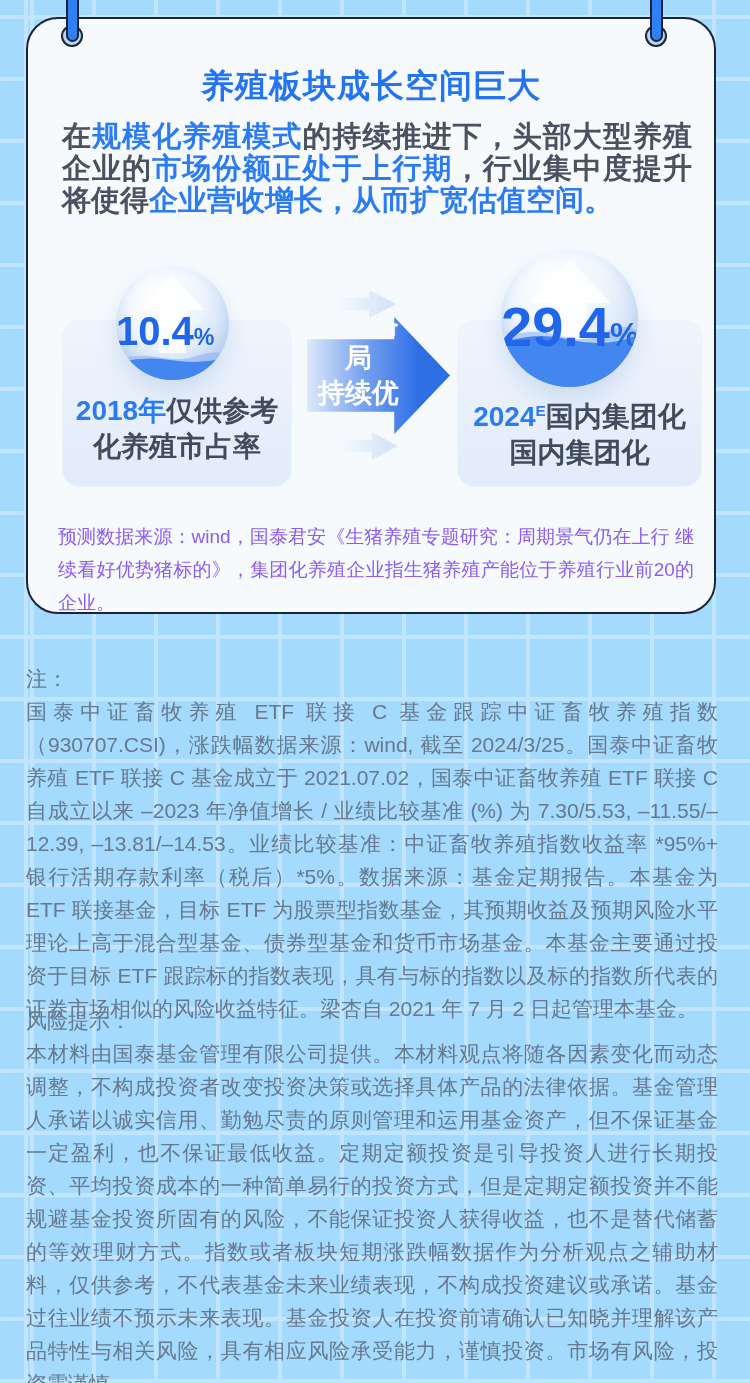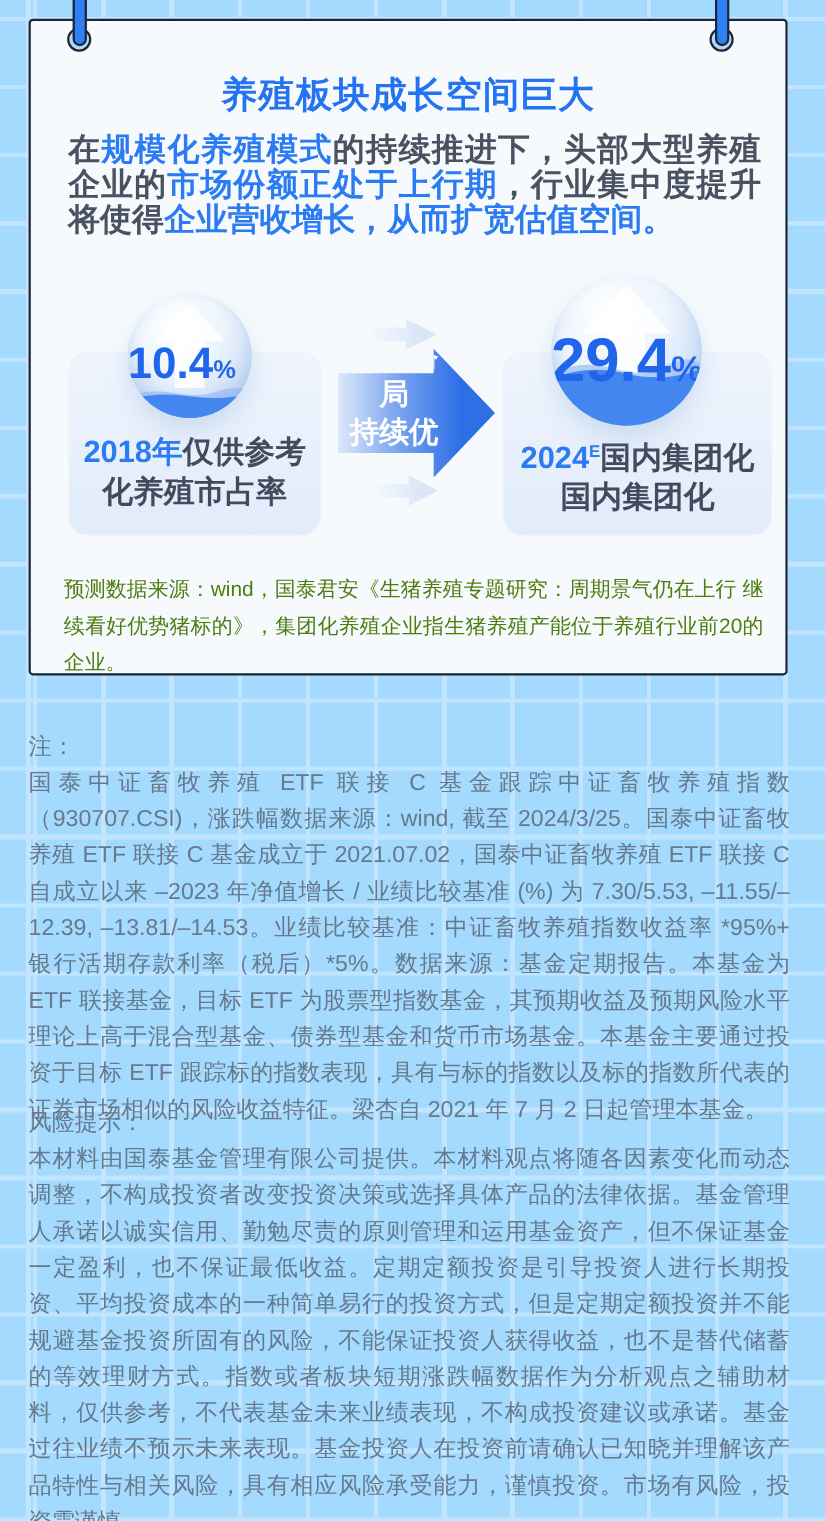--- a/index.html
+++ b/index.html
@@ -7,21 +7,21 @@
     position:relative;width:750px;height:1383px;overflow:hidden;
     background-color:#a3dafe;
     background-image:
       repeating-linear-gradient(0deg,#c1e5ff 0,#c1e5ff 4px,transparent 4px,transparent 62px),
       repeating-linear-gradient(90deg,#c1e5ff 0,#c1e5ff 4px,transparent 4px,transparent 62px);
     background-position:30px 0;
     font-family:"Liberation Sans","DejaVu Sans",sans-serif;
   }
   .card{
     position:absolute;left:26px;top:17px;width:690px;height:597px;
-    background:#f6fafd;border:2px solid #1b2438;border-radius:4px;
+    background:#f6fafd;border:2px solid #1b2438;border-radius:32px;
     box-sizing:border-box;
   }
   
   .pin{position:absolute;top:0;width:34px;height:52px;z-index:5;}
   .pin .ring{position:absolute;left:0;top:25px;width:22px;height:22px;border-radius:50%;
     background:#b5d8f7;border:2px solid #1b2438;box-sizing:border-box;}
   .pin .rod{position:absolute;left:5px;top:-4px;width:13px;height:46px;background:#2f80f5;
     border:2px solid #1b2438;border-radius:0 0 7px 7px;box-sizing:border-box;}
   .pin-left{left:61px;}
   .pin-right{left:645px;}
@@ -64,21 +64,21 @@
     clip-path:polygon(0 19%,61% 19%,61% 0,100% 50%,61% 100%,61% 81%,0 81%);}
   .flow-arrow-text{position:absolute;left:4px;top:50%;transform:translateY(-50%);
     width:66%;text-align:center;color:#ffffff;font-size:27px;font-weight:800;line-height:35px;}
   .ghost-arrow{position:absolute;
     background:linear-gradient(90deg,rgba(222,234,250,.15) 0%,#d9e6f8 75%);
     clip-path:polygon(0 28%,52% 28%,52% 0,100% 50%,52% 100%,52% 72%,0 72%);}
   .ghost-arrow.top{left:311px;top:271px;width:58px;height:28px;}
   .ghost-arrow.bottom{left:315px;top:413px;width:55px;height:28px;}
   
   .footnote{position:absolute;left:30px;top:501px;width:636px;
-    font-size:19px;line-height:33px;color:#4d7c0f;text-align:justify;}
+    font-size:19px;line-height:33px;color:#8b5cf6;text-align:justify;}
   
   .section{position:absolute;left:26px;width:692px;
     font-size:21px;line-height:33px;color:#66798d;}
   .section .sec-label{margin:0 0 0 0;}
   .section .sec-body{text-align:justify;}
   .section.notes{top:662px;}
   .section.risk{top:1004px;}
 </style>
 </head>
 <body>

